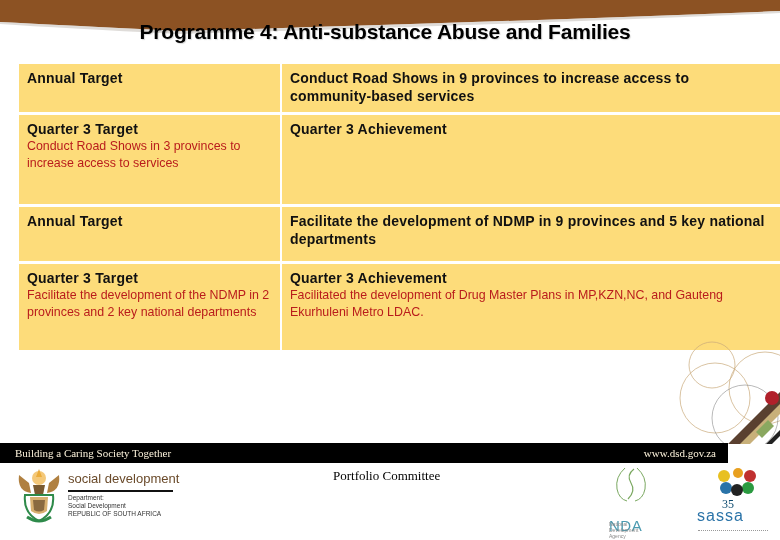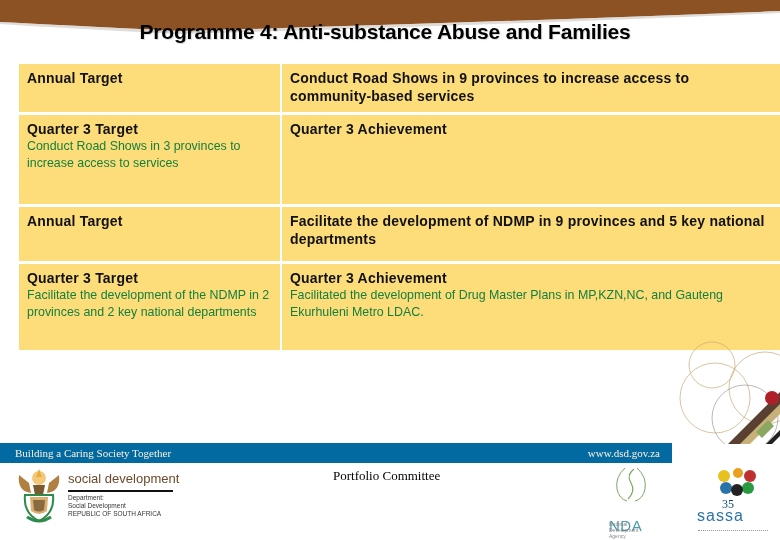--- a/index.html
+++ b/index.html
@@ -20,33 +20,33 @@
       position: absolute; left: 19px; top: 64px; width: 761px;
       display: grid; grid-template-columns: 261px 500px;
       row-gap: 3px; column-gap: 2px;
       background: #ffffff;
     }
     .cell {
       background: #fddc7a; padding: 5px 8px 6px 8px; box-sizing: border-box;
       font-size: 12.4px; line-height: 17px;
     }
     .cell .head { font-weight: bold; font-size: 14px; line-height: 18px; letter-spacing: 0.2px; }
-    .cell .body { font-size: 12.4px; line-height: 17px; color: #15803d; }
+    .cell .body { font-size: 12.4px; line-height: 17px; color: #b91c1c; }
     .r1 { height: 48px; }
     .r2 { height: 89px; }
     .r3 { height: 54px; }
     .r4 { height: 86px; }
     .r1 .head, .r3 .head { font-weight: bold; }
     .r3 .head { margin-top: 0; }
 
     .deco { position: absolute; right: 0; top: 340px; width: 200px; height: 104px; }
 
     .band {
-      position: absolute; left: 0; top: 443px; width: 672px; height: 20px;
-      background: #0369a1;
+      position: absolute; left: 0; top: 443px; width: 728px; height: 20px;
+      background: #000000;
       color: #fdf3dc; font-family: "Liberation Serif", serif; font-size: 11px;
       line-height: 20px;
     }
     .band .tag { position: absolute; left: 15px; }
     .band .url { position: absolute; right: 12px; }
 
     .crest { position: absolute; left: 15px; top: 465px; width: 48px; height: 60px; }
     .sd-name {
       position: absolute; left: 68px; top: 471px; font-size: 13px; color: #6a4a2a;
       font-family: "Liberation Sans", sans-serif;

